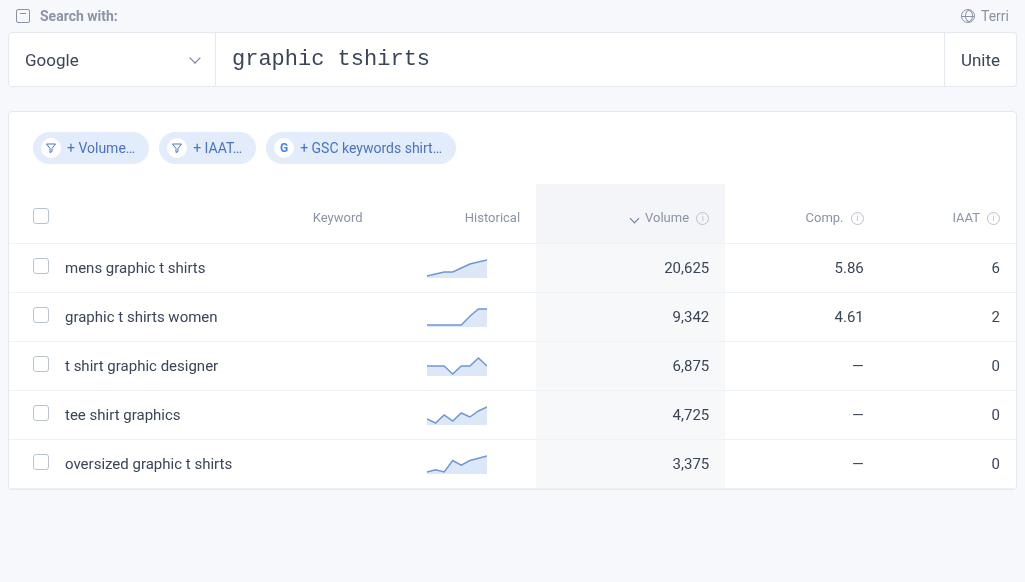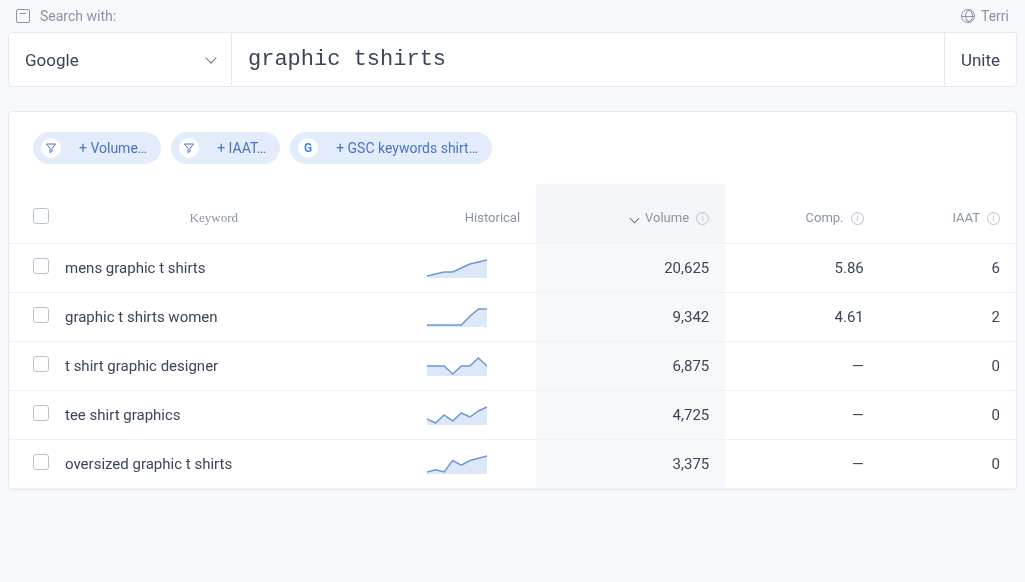--- a/index.html
+++ b/index.html
@@ -12,21 +12,21 @@
     height: 582px;
     overflow: hidden;
   }
   .topbar {
     display: flex;
     align-items: center;
     padding: 8px 16px;
     gap: 8px;
     color: #8a94a6;
   }
-  .topbar-left { display: flex; align-items: center; gap: 10px; flex: 0 0 180px; }
+  .topbar-left { display: flex; align-items: center; gap: 10px; flex: 0 0 180px; font-weight: bold; }
   .topbar-mid { display: flex; align-items: center; gap: 10px; flex: 1; }
   .topbar-right { display: flex; align-items: center; gap: 6px; margin-left: auto; }
   .icon-square {
     width: 14px; height: 14px;
     border: 1.5px solid #8a94a6;
     border-radius: 2px;
     position: relative;
   }
   .icon-square::after {
     content: '';
@@ -38,21 +38,21 @@
     display: flex;
     align-items: stretch;
     padding: 0 8px 12px 8px;
     gap: 0;
   }
   .engine-select {
     background: #fff;
     border: 1px solid #e4e9f0;
     border-radius: 4px 0 0 4px;
     padding: 14px 16px;
-    width: 224px;
+    width: 208px;
     display: flex;
     align-items: center;
     justify-content: space-between;
     font-size: 17px;
     color: #3a4558;
     cursor: pointer;
   }
   .keyword-input {
     flex: 1;
     background: #fff;
@@ -88,21 +88,21 @@
     padding: 20px 24px;
     flex-wrap: wrap;
   }
   .filter-pill {
     background: #e3ecfb;
     color: #4a73c4;
     border-radius: 18px;
     padding: 6px 14px 6px 8px;
     display: flex;
     align-items: center;
-    gap: 18px;
+    gap: 6px;
     font-size: 14px;
     cursor: pointer;
     white-space: nowrap;
   }
   .filter-pill .funnel {
     width: 20px; height: 20px;
     border-radius: 50%;
     background: #fff;
     display: flex; align-items: center; justify-content: center;
   }
@@ -121,21 +121,21 @@
     border-collapse: collapse;
   }
   thead th {
     text-align: right;
     font-weight: 400;
     color: #8a94a6;
     font-size: 13px;
     padding: 24px 16px 16px 16px;
     border-bottom: 1px solid #eef1f6;
   }
-  thead th.kw { text-align: center; padding-left: 0; font-family: Liberation Serif, serif; }
+  thead th.kw { text-align: right; padding-left: 0; }
   thead th.chk { width: 44px; padding-left: 24px; }
   thead th.vol {
     background: #f3f5f8;
   }
   tbody td {
     padding: 14px 16px;
     border-bottom: 1px solid #eef1f6;
     text-align: right;
     color: #3a4558;
     font-size: 15px;

